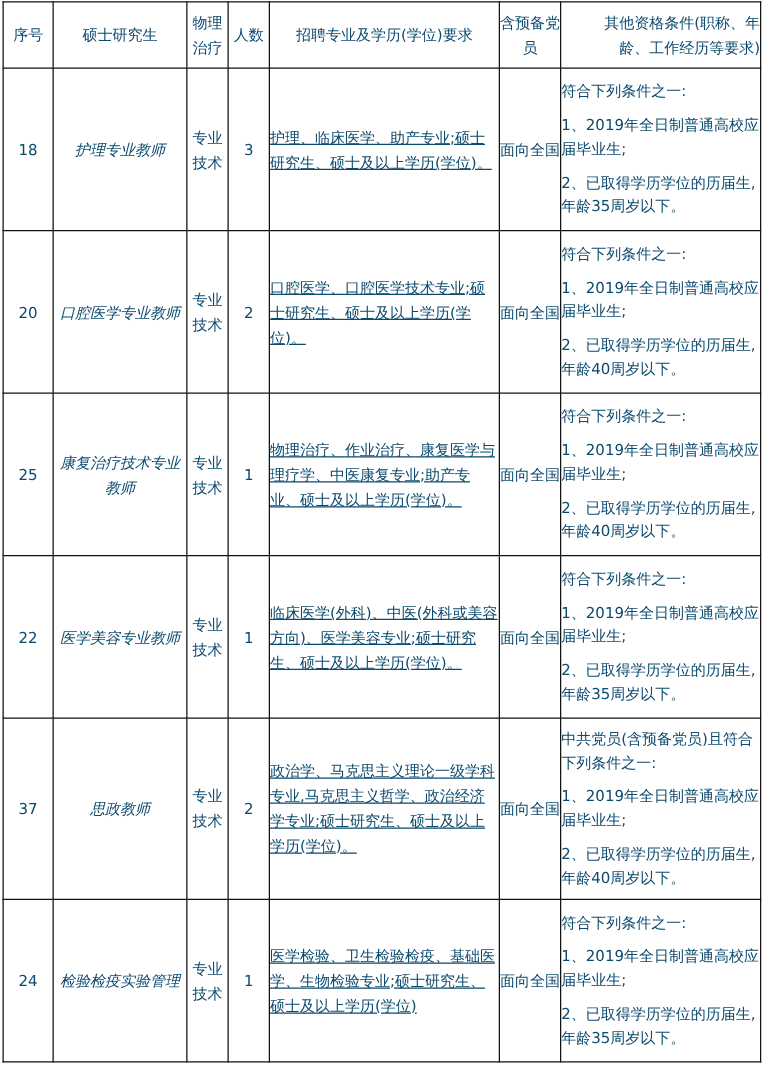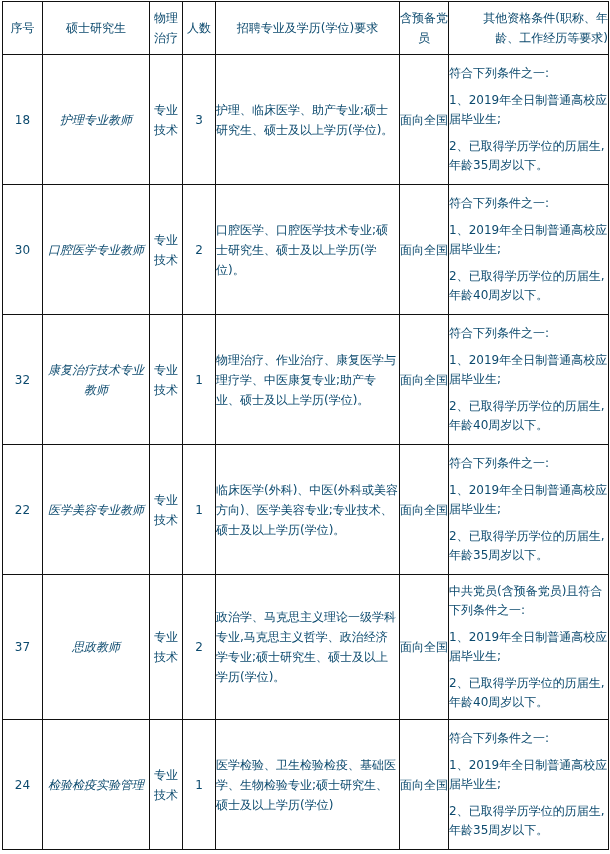--- a/index.html
+++ b/index.html
@@ -18,21 +18,21 @@
     padding: 0;
     font-weight: normal;
     vertical-align: middle;
   }
   .c { text-align: center; }
   .l { text-align: left; }
   .hdr th { height: 52px; line-height: 20px; }
   .hdr th.l { padding-left: 12px; text-align: right; }
   tr.row td { height: 129px; }
   tr.row.tall td { height: 144px; }
-  td.major { padding: 0 2px 0 1px; line-height: 20px; }
+  td.major { padding: 0 2px 0 1px; line-height: 20px; text-decoration: underline; }
   td.cond { padding: 0 2px 0 1px; line-height: 19px; }
   td.cond p { margin: 0; }
   td.cond p + p { margin-top: 8px; }
   td.scope { line-height: 26px; }
   td.cat { line-height: 20px; }
   td.pos { line-height: 20px; padding: 0 4px; font-style: italic; }
 </style>
 </head>
 <body>
 
@@ -65,51 +65,51 @@
       <td class="c">3</td>
       <td class="l major">护理、临床医学、助产专业;硕士研究生、硕士及以上学历(学位)。</td>
       <td class="c scope">面向全国</td>
       <td class="l cond">
         <p>符合下列条件之一:</p>
         <p>1、2019年全日制普通高校应届毕业生;</p>
         <p>2、已取得学历学位的历届生,年龄35周岁以下。</p>
       </td>
     </tr>
     <tr class="row">
-      <td class="c">30</td>
+      <td class="c">20</td>
       <td class="c pos">口腔医学专业教师</td>
       <td class="c cat">专业技术</td>
       <td class="c">2</td>
       <td class="l major">口腔医学、口腔医学技术专业;硕士研究生、硕士及以上学历(学位)。</td>
       <td class="c scope">面向全国</td>
       <td class="l cond">
         <p>符合下列条件之一:</p>
         <p>1、2019年全日制普通高校应届毕业生;</p>
         <p>2、已取得学历学位的历届生,年龄40周岁以下。</p>
       </td>
     </tr>
     <tr class="row">
-      <td class="c">32</td>
+      <td class="c">25</td>
       <td class="c pos">康复治疗技术专业教师</td>
       <td class="c cat">专业技术</td>
       <td class="c">1</td>
       <td class="l major">物理治疗、作业治疗、康复医学与理疗学、中医康复专业;助产专业、硕士及以上学历(学位)。</td>
       <td class="c scope">面向全国</td>
       <td class="l cond">
         <p>符合下列条件之一:</p>
         <p>1、2019年全日制普通高校应届毕业生;</p>
         <p>2、已取得学历学位的历届生,年龄40周岁以下。</p>
       </td>
     </tr>
     <tr class="row">
       <td class="c">22</td>
       <td class="c pos">医学美容专业教师</td>
       <td class="c cat">专业技术</td>
       <td class="c">1</td>
-      <td class="l major">临床医学(外科)、中医(外科或美容方向)、医学美容专业;专业技术、硕士及以上学历(学位)。</td>
+      <td class="l major">临床医学(外科)、中医(外科或美容方向)、医学美容专业;硕士研究生、硕士及以上学历(学位)。</td>
       <td class="c scope">面向全国</td>
       <td class="l cond">
         <p>符合下列条件之一:</p>
         <p>1、2019年全日制普通高校应届毕业生;</p>
         <p>2、已取得学历学位的历届生,年龄35周岁以下。</p>
       </td>
     </tr>
     <tr class="row tall">
       <td class="c">37</td>
       <td class="c pos">思政教师</td>

